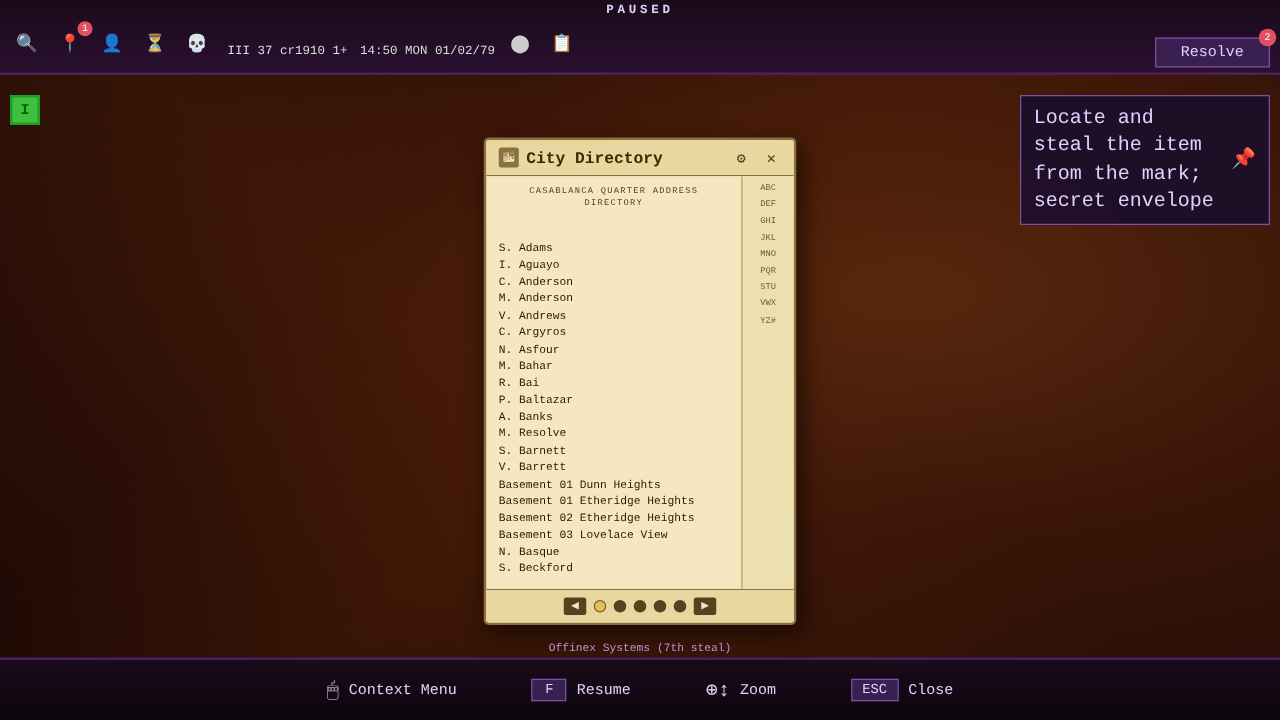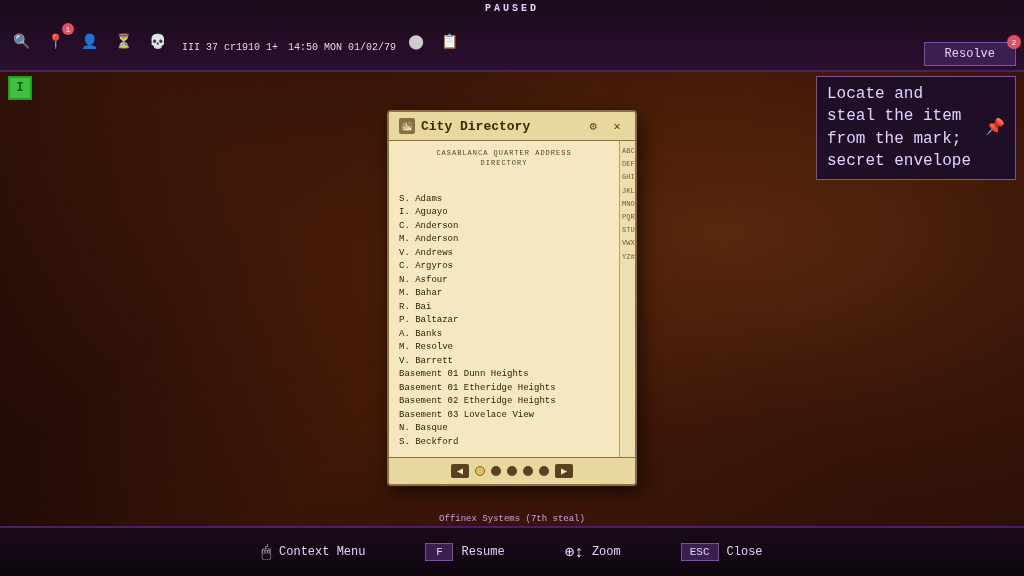--- a/index.html
+++ b/index.html
@@ -30,21 +30,21 @@
         linear-gradient(135deg, transparent 30%, rgba(80,30,5,0.4) 50%, transparent 70%),
         linear-gradient(45deg, transparent 20%, rgba(100,40,10,0.2) 40%, transparent 60%);
     }
 
     
     .top-bar {
       position: absolute;
       top: 0;
       left: 0;
       right: 0;
-      height: 72px;
+      height: 60px;
       background: linear-gradient(180deg, #1a0a1a 0%, #2a1030 100%);
       border-bottom: 2px solid #4a2060;
       display: flex;
       align-items: center;
       z-index: 10;
       padding: 0 8px;
     }
 
     .paused-label {
       position: absolute;
@@ -307,21 +307,21 @@
     }
 
     .directory-entry {
       font-size: 9px;
       color: #2a1a00;
       line-height: 1.5;
       cursor: pointer;
     }
 
     .card-alphabet {
-      width: 16px;
+      width: 42px;
       display: flex;
       flex-direction: column;
       padding: 4px 2px;
       border-left: 1px solid #c0a060;
       background: #ede0b0;
     }
 
     .alpha-group {
       font-size: 7px;
       color: #7a5a20;
@@ -505,20 +505,21 @@
           <div class="directory-entry">C. Anderson</div>
           <div class="directory-entry">M. Anderson</div>
           <div class="directory-entry">V. Andrews</div>
           <div class="directory-entry">C. Argyros</div>
           <div class="directory-entry">N. Asfour</div>
           <div class="directory-entry">M. Bahar</div>
           <div class="directory-entry">R. Bai</div>
           <div class="directory-entry">P. Baltazar</div>
           <div class="directory-entry">A. Banks</div>
           <div class="directory-entry">M. Resolve</div>
+          <div class="directory-entry">S. Barnett</div>
           <div class="directory-entry">V. Barrett</div>
           <div class="directory-entry">Basement 01 Dunn Heights</div>
           <div class="directory-entry">Basement 01 Etheridge Heights</div>
           <div class="directory-entry">Basement 02 Etheridge Heights</div>
           <div class="directory-entry">Basement 03 Lovelace View</div>
           <div class="directory-entry">N. Basque</div>
           <div class="directory-entry">S. Beckford</div>
         </div>
     </div>
 

